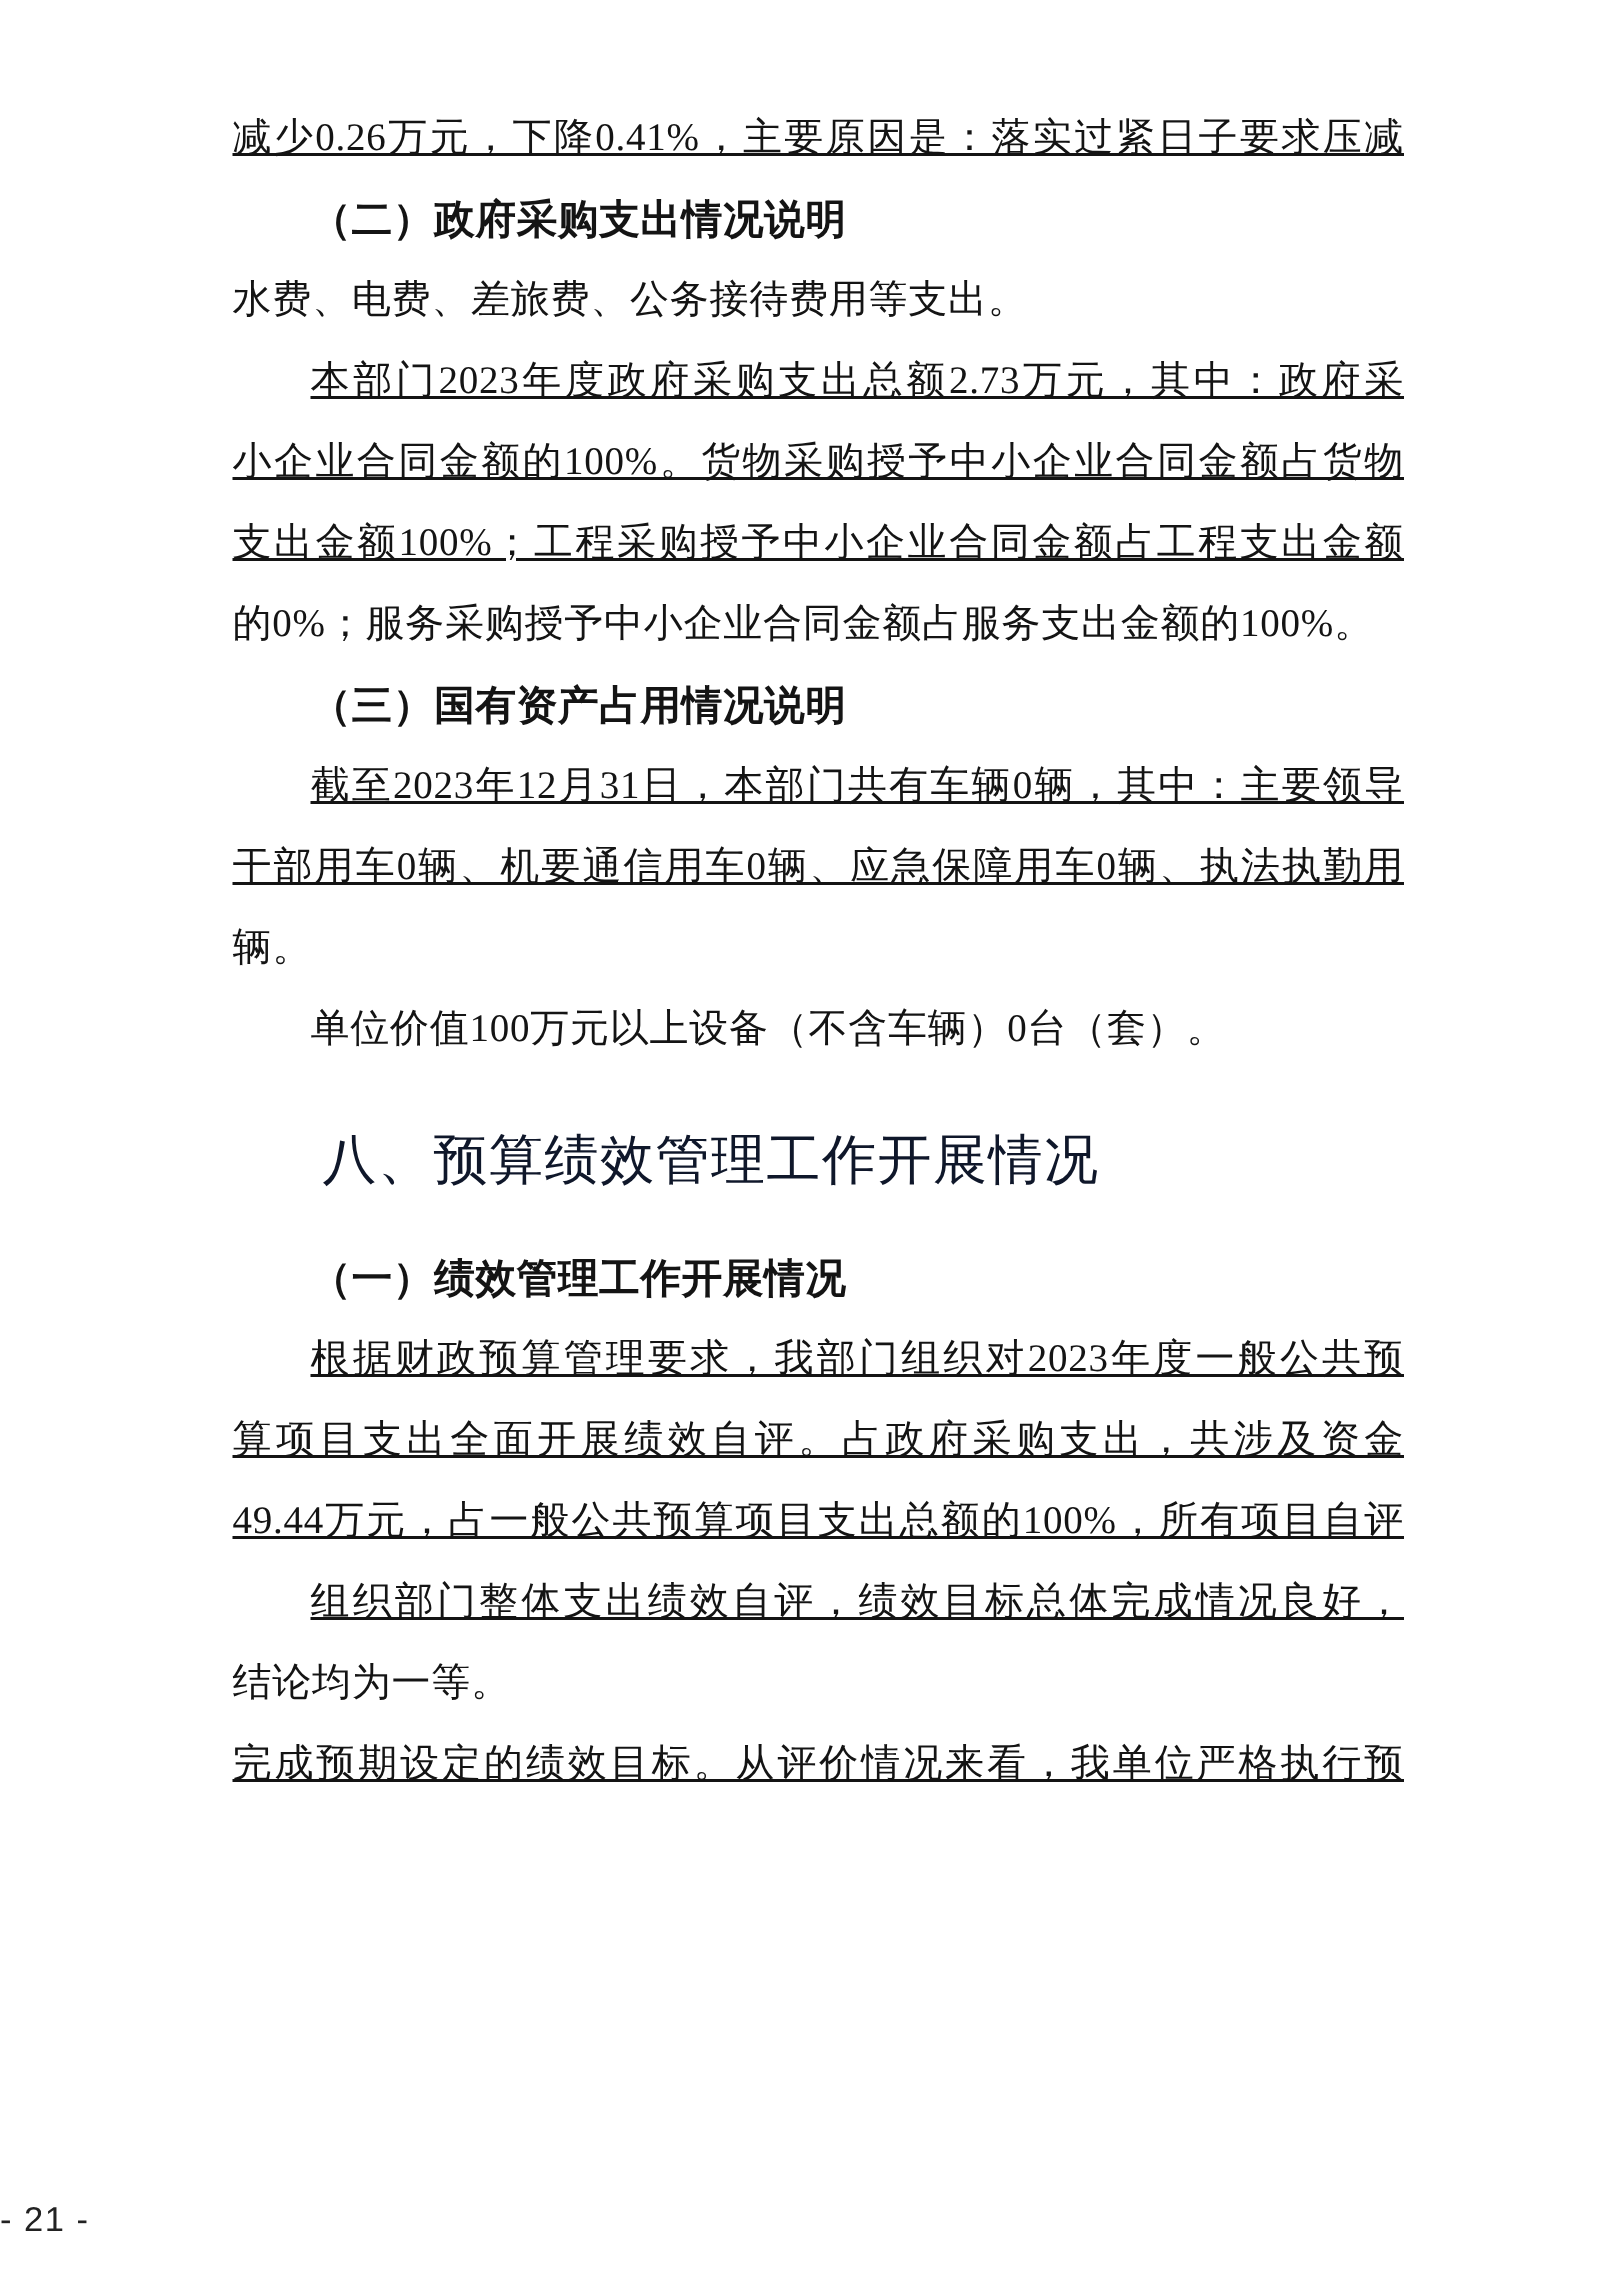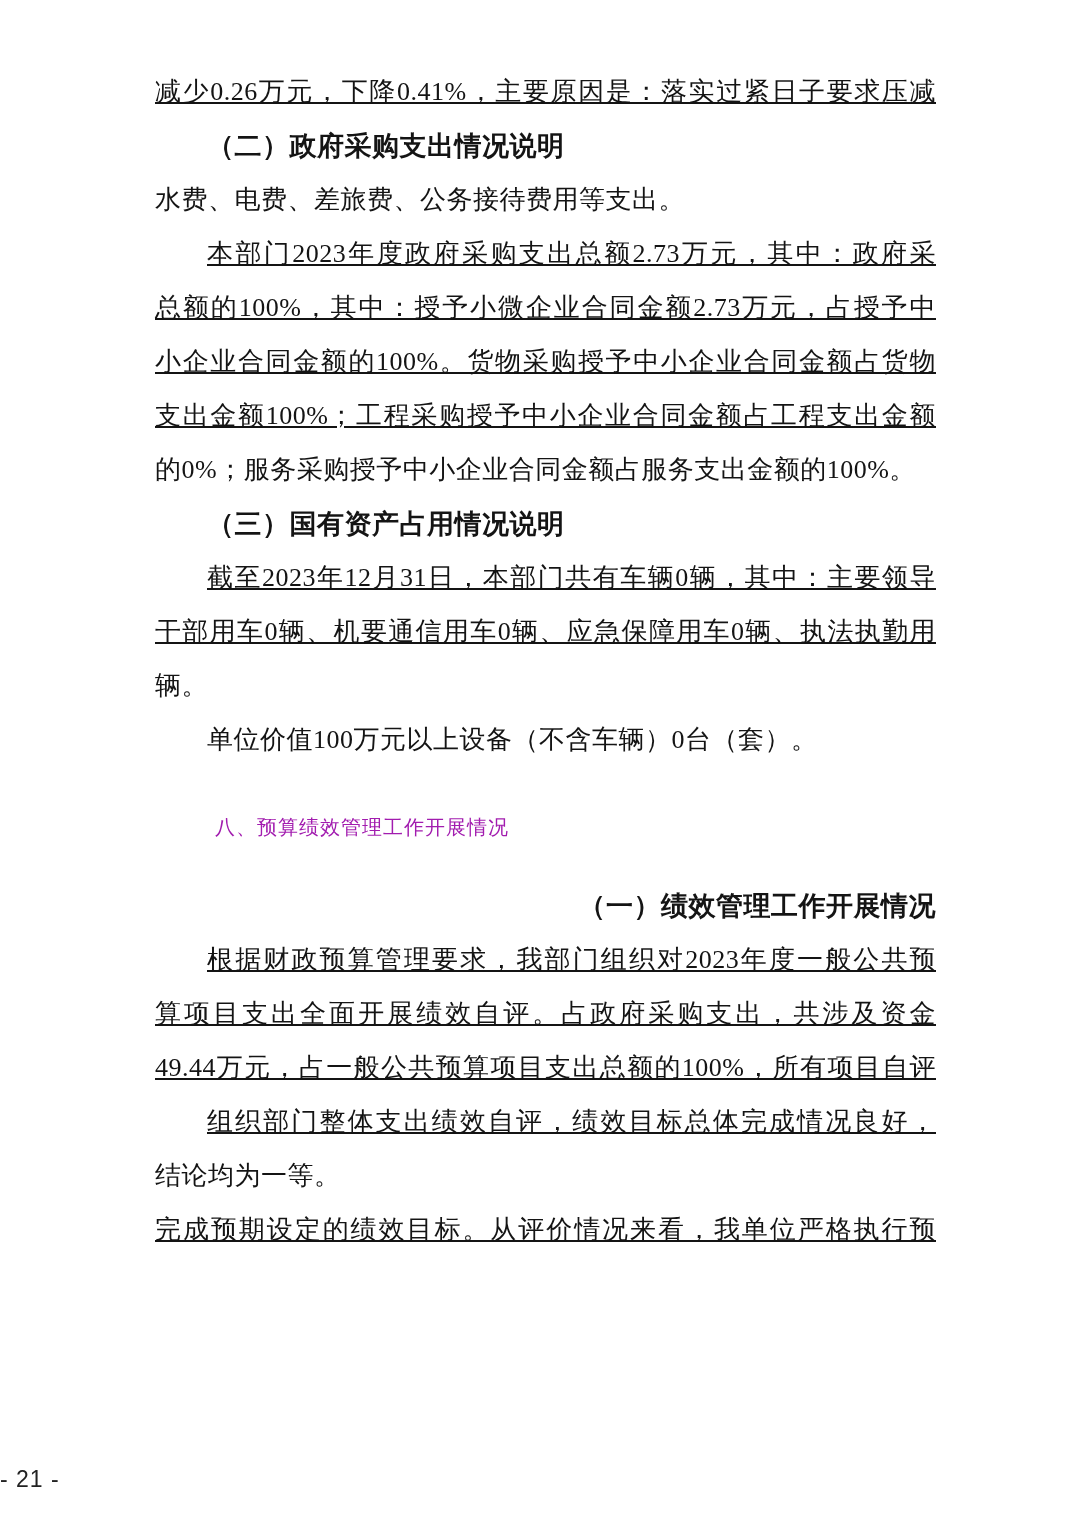--- a/index.html
+++ b/index.html
@@ -39,32 +39,31 @@
   .ind {
     text-indent: 52px;
   }
   
   .h-sub {
     font-weight: bold;
     font-size: 27px;
   }
   .sp-before {
     margin-top: 24px;
-    text-align: right;
   }
   
   .h-major {
     margin-top: 32px;
     height: 56px;
     line-height: 56px;
-    font-size: 20px;
+    font-size: 36px;
     text-indent: 60px;
     letter-spacing: 1px;
     font-family: "Liberation Sans", "DejaVu Sans", sans-serif;
-    color: #a21caf;
+    color: #0f172a;
   }
   .footer {
     position: absolute;
     left: 0;
     right: 0;
     top: 1466px;
     text-align: left;
     font-size: 23px;
     letter-spacing: 1px;
     font-family: "Liberation Sans", "DejaVu Sans", sans-serif;
@@ -76,21 +75,20 @@
 
 <div class="page">
   <div class="content">
 
     <div class="line j">减少0.26万元，下降0.41%，主要原因是：落实过紧日子要求压减</div>
     <div class="line h-sub ind">（二）政府采购支出情况说明</div>
 
     <div class="line">水费、电费、差旅费、公务接待费用等支出。</div>
 
     <div class="line j ind">本部门2023年度政府采购支出总额2.73万元，其中：政府采</div>
-    <div class="line j">总额的100%，其中：授予小微企业合同金额2.73万元，占授予中</div>
     <div class="line j">小企业合同金额的100%。货物采购授予中小企业合同金额占货物</div>
     <div class="line j">支出金额100%；工程采购授予中小企业合同金额占工程支出金额</div>
     <div class="line">的0%；服务采购授予中小企业合同金额占服务支出金额的100%。</div>
 
     <div class="line h-sub ind">（三）国有资产占用情况说明</div>
 
     <div class="line j ind">截至2023年12月31日，本部门共有车辆0辆，其中：主要领导</div>
     <div class="line j">干部用车0辆、机要通信用车0辆、应急保障用车0辆、执法执勤用</div>
     <div class="line">辆。</div>
 

